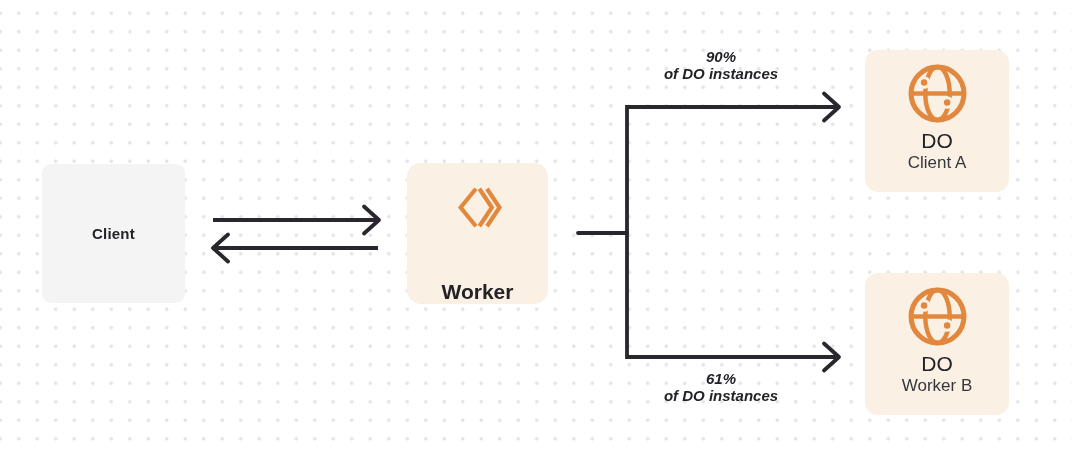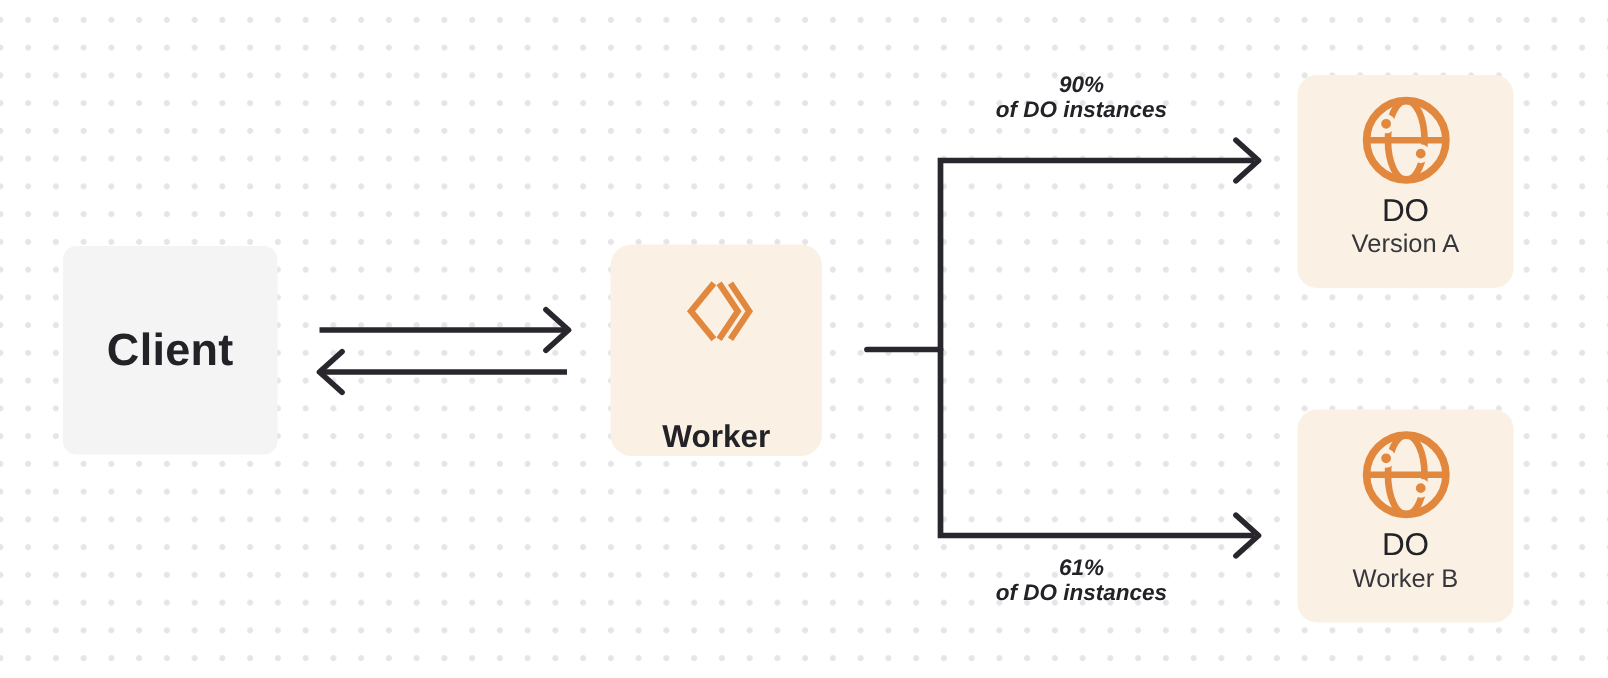--- a/index.html
+++ b/index.html
@@ -12,21 +12,21 @@
     background-image:radial-gradient(circle,#e5e4e7 1.8px,transparent 2.1px);
     background-size:18.5px 18.5px;
     background-position:-9px 4px;
   }
   .connectors{position:absolute;left:0;top:0;width:1072px;height:452px;}
   .node{position:absolute;display:flex;flex-direction:column;align-items:center;justify-content:center;box-sizing:border-box;}
   .client-node{
     left:42px;top:164px;width:143px;height:139px;
     background:#f4f4f5;border-radius:9px;
   }
-  .client-node .node-label{font-size:30px;font-weight:bold;color:#232227;letter-spacing:.2px;}
+  .client-node .node-label{font-size:15px;font-weight:bold;color:#232227;letter-spacing:.2px;}
   .worker-node{
     left:407px;top:163px;width:141px;height:141px;
     background:#faf1e4;border-radius:14px;
     justify-content:center;padding-top:23px;gap:44px;
   }
   .worker-node .node-label{font-size:21px;font-weight:bold;color:#232227;margin-top:7px;}
   .do-node{
     width:144px;height:142px;
     background:#faf1e4;border-radius:13px;
     justify-content:flex-start;padding-top:13px;
@@ -84,21 +84,21 @@
 
   <div class="node do-node do-a">
     <svg class="icon-box" width="61" height="61" viewBox="0 0 60 60" fill="none">
       <circle cx="30" cy="30" r="26" stroke="#e2883e" stroke-width="5"></circle>
       <ellipse cx="30" cy="30" rx="12" ry="26" stroke="#e2883e" stroke-width="4.4"></ellipse>
       <path d="M4.5,30 H55.5" stroke="#e2883e" stroke-width="4.4"></path>
       <circle cx="16.8" cy="19.2" r="4.7" fill="#e2883e" stroke="#faf1e4" stroke-width="3"></circle>
       <circle cx="39.5" cy="38.8" r="4.7" fill="#e2883e" stroke="#faf1e4" stroke-width="3"></circle>
     </svg>
     <span class="do-title">DO</span>
-    <span class="do-subtitle">Version A</span>
+    <span class="do-subtitle">Client A</span>
   </div>
 
   <div class="node do-node do-b">
     <svg class="icon-box" width="61" height="61" viewBox="0 0 60 60" fill="none">
       <circle cx="30" cy="30" r="26" stroke="#e2883e" stroke-width="5"></circle>
       <ellipse cx="30" cy="30" rx="12" ry="26" stroke="#e2883e" stroke-width="4.4"></ellipse>
       <path d="M4.5,30 H55.5" stroke="#e2883e" stroke-width="4.4"></path>
       <circle cx="16.8" cy="19.2" r="4.7" fill="#e2883e" stroke="#faf1e4" stroke-width="3"></circle>
       <circle cx="39.5" cy="38.8" r="4.7" fill="#e2883e" stroke="#faf1e4" stroke-width="3"></circle>
     </svg>

